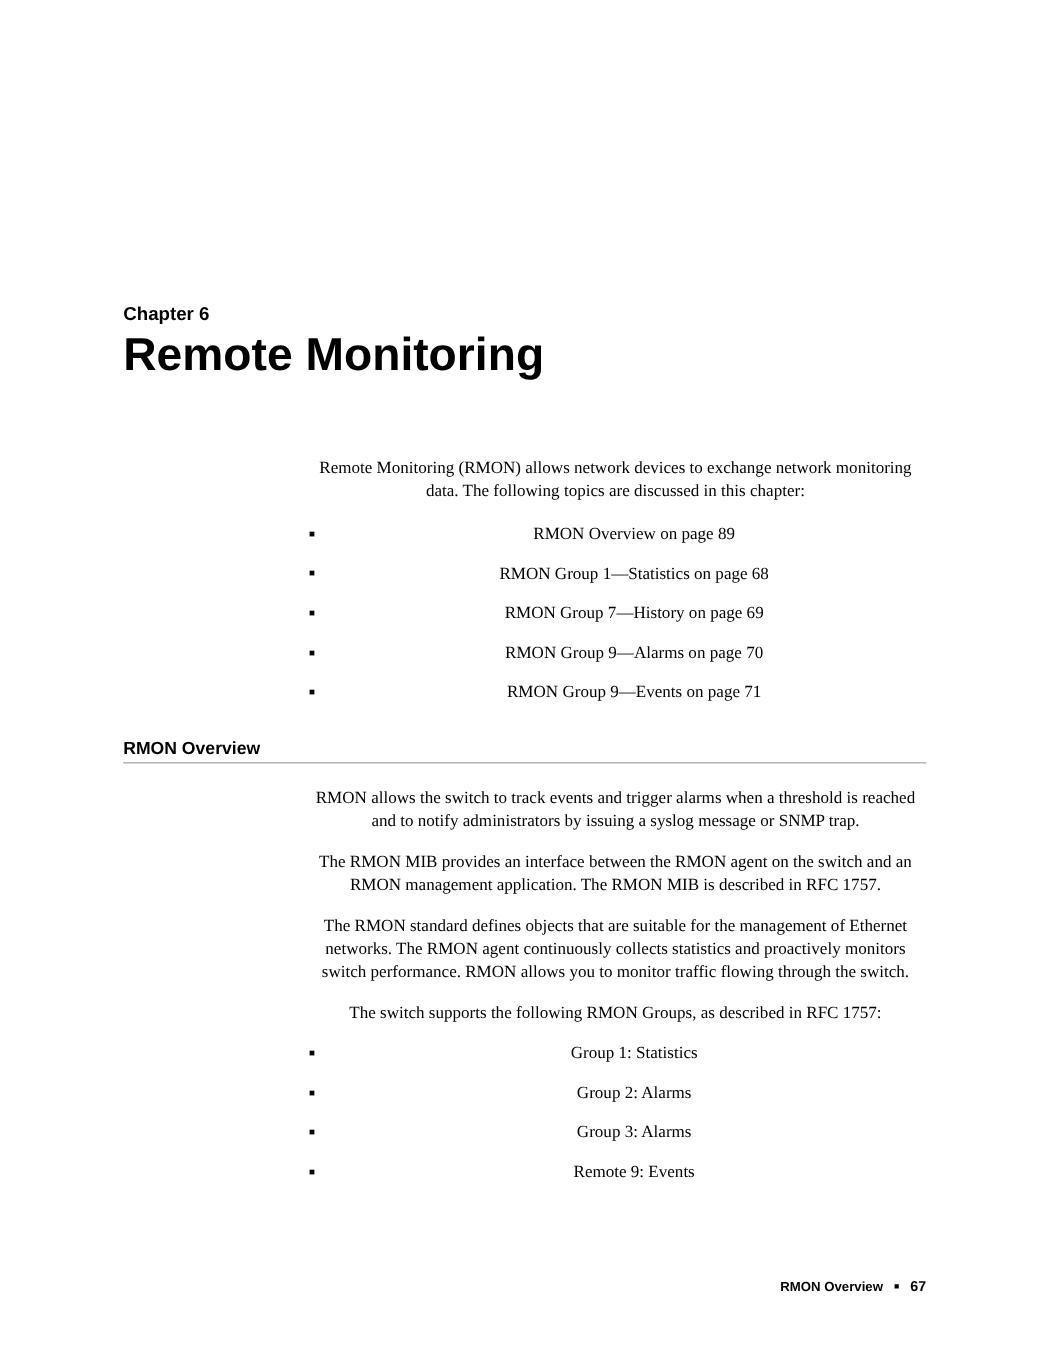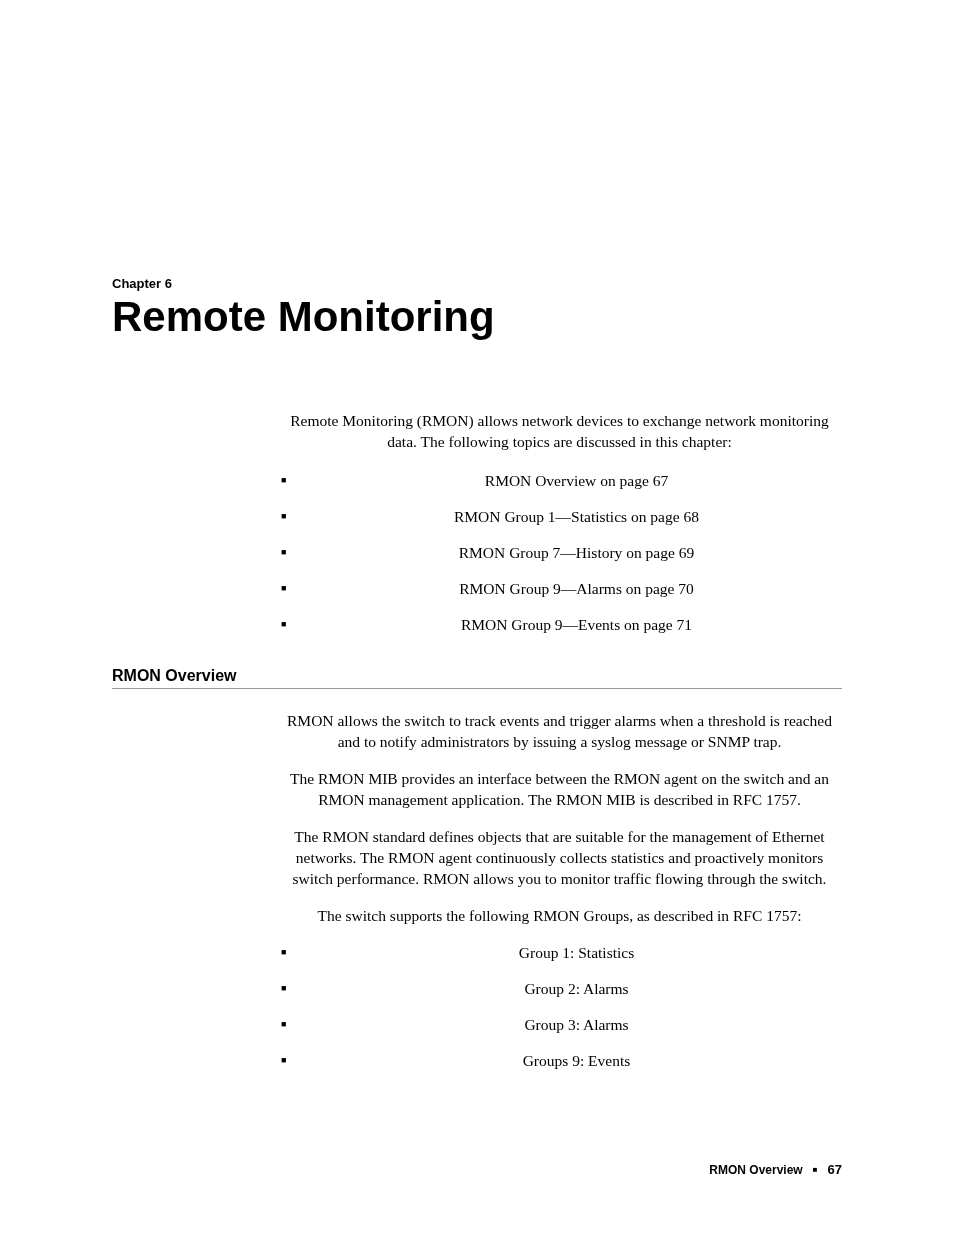--- a/index.html
+++ b/index.html
@@ -17,21 +17,21 @@
     left: 112px;
     top: 276px;
     width: 730px;
   }
   .chapter-heading-block {
     margin-bottom: 70px;
   }
   .chapter-label {
     font-family: "Arial Black", Arial, sans-serif;
     font-weight: 900;
-    font-size: 13px;
+    font-size: 17px;
     letter-spacing: 0px;
     margin-bottom: 2px;
   }
   .chapter-title {
     font-family: "Arial Black", Arial, sans-serif;
     font-weight: 900;
     font-size: 42px;
     letter-spacing: 0px;
   }
   .body-indent {
@@ -110,21 +110,21 @@
 <div class="page">
 
   <div class="chapter-heading-block">
     <div class="chapter-label">Chapter 6</div>
     <div class="chapter-title">Remote Monitoring</div>
   </div>
 
   <div class="body-indent">
     <div class="intro-para">Remote Monitoring (RMON) allows network devices to exchange network monitoring data. The following topics are discussed in this chapter:</div>
     <ul class="topic-list">
-      <li>RMON Overview on page 67</li>
+      <li>RMON Overview on page 89</li>
       <li>RMON Group 1—Statistics on page 68</li>
       <li>RMON Group 7—History on page 69</li>
       <li>RMON Group 9—Alarms on page 70</li>
       <li>RMON Group 9—Events on page 71</li>
     </ul>
   </div>
 
   <div class="section-header-row">
     <span class="section-heading">RMON Overview</span>
     <hr class="section-rule">
@@ -132,21 +132,21 @@
 
   <div class="body-indent">
     <div class="para">RMON allows the switch to track events and trigger alarms when a threshold is reached and to notify administrators by issuing a syslog message or SNMP trap.</div>
     <div class="para">The RMON MIB provides an interface between the RMON agent on the switch and an RMON management application. The RMON MIB is described in RFC 1757.</div>
     <div class="para">The RMON standard defines objects that are suitable for the management of Ethernet networks. The RMON agent continuously collects statistics and proactively monitors switch performance. RMON allows you to monitor traffic flowing through the switch.</div>
     <div class="para">The switch supports the following RMON Groups, as described in RFC 1757:</div>
     <ul class="group-list">
       <li>Group 1: Statistics</li>
       <li>Group 2: Alarms</li>
       <li>Group 3: Alarms</li>
-      <li>Groups 9: Events</li>
+      <li>Remote 9: Events</li>
     </ul>
   </div>
 
 </div>
 
 <div class="footer">
   <span>RMON Overview</span>
   <span class="sq">■</span>
   <span class="pn">67</span>
 </div>

